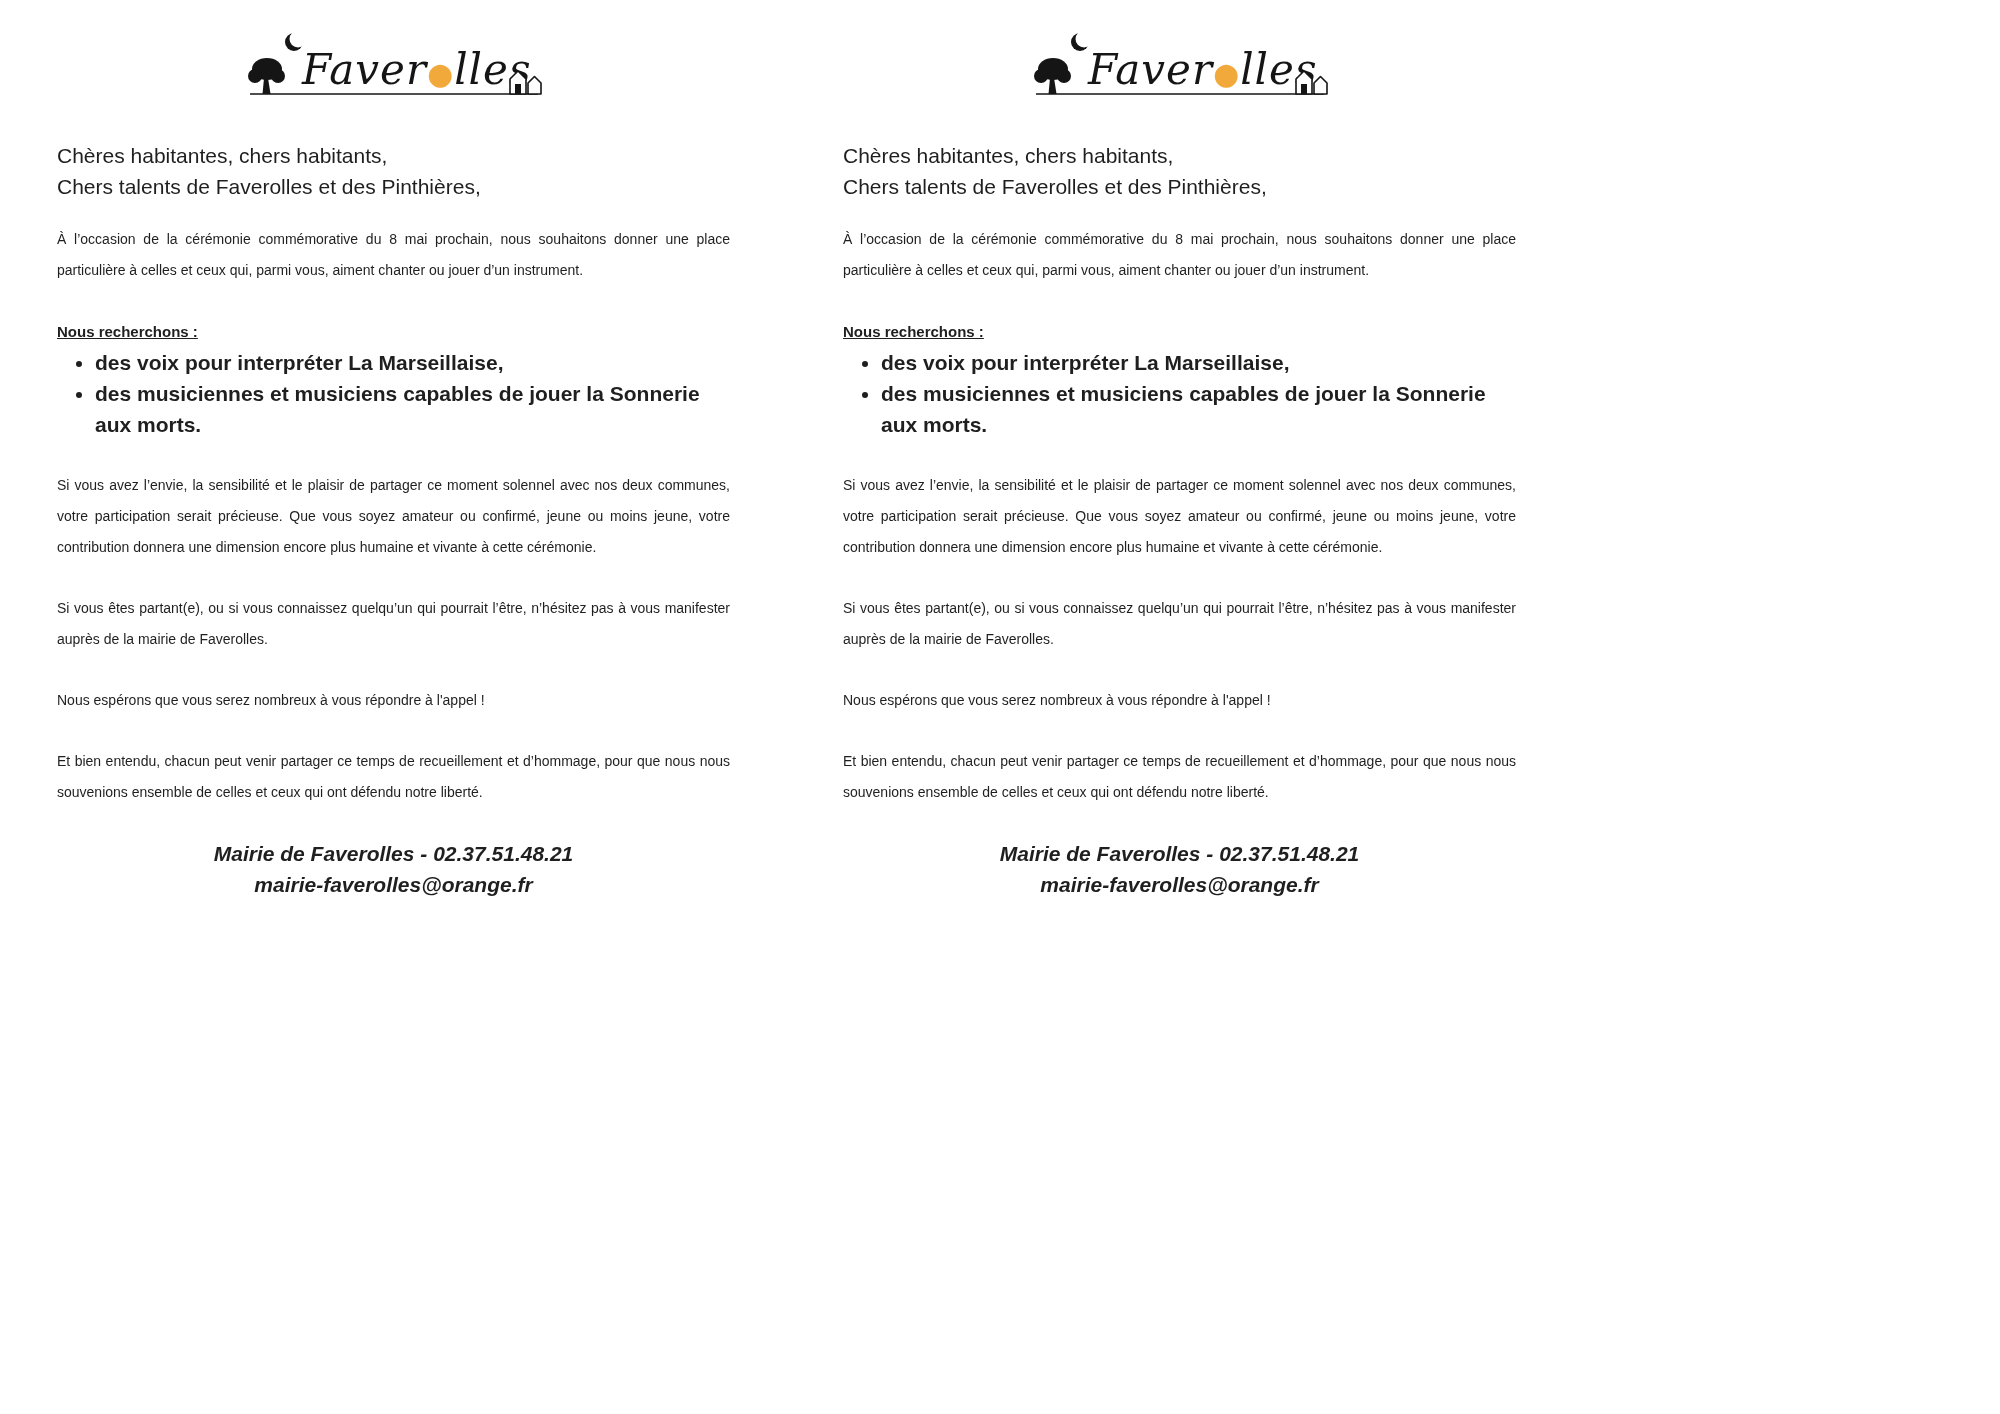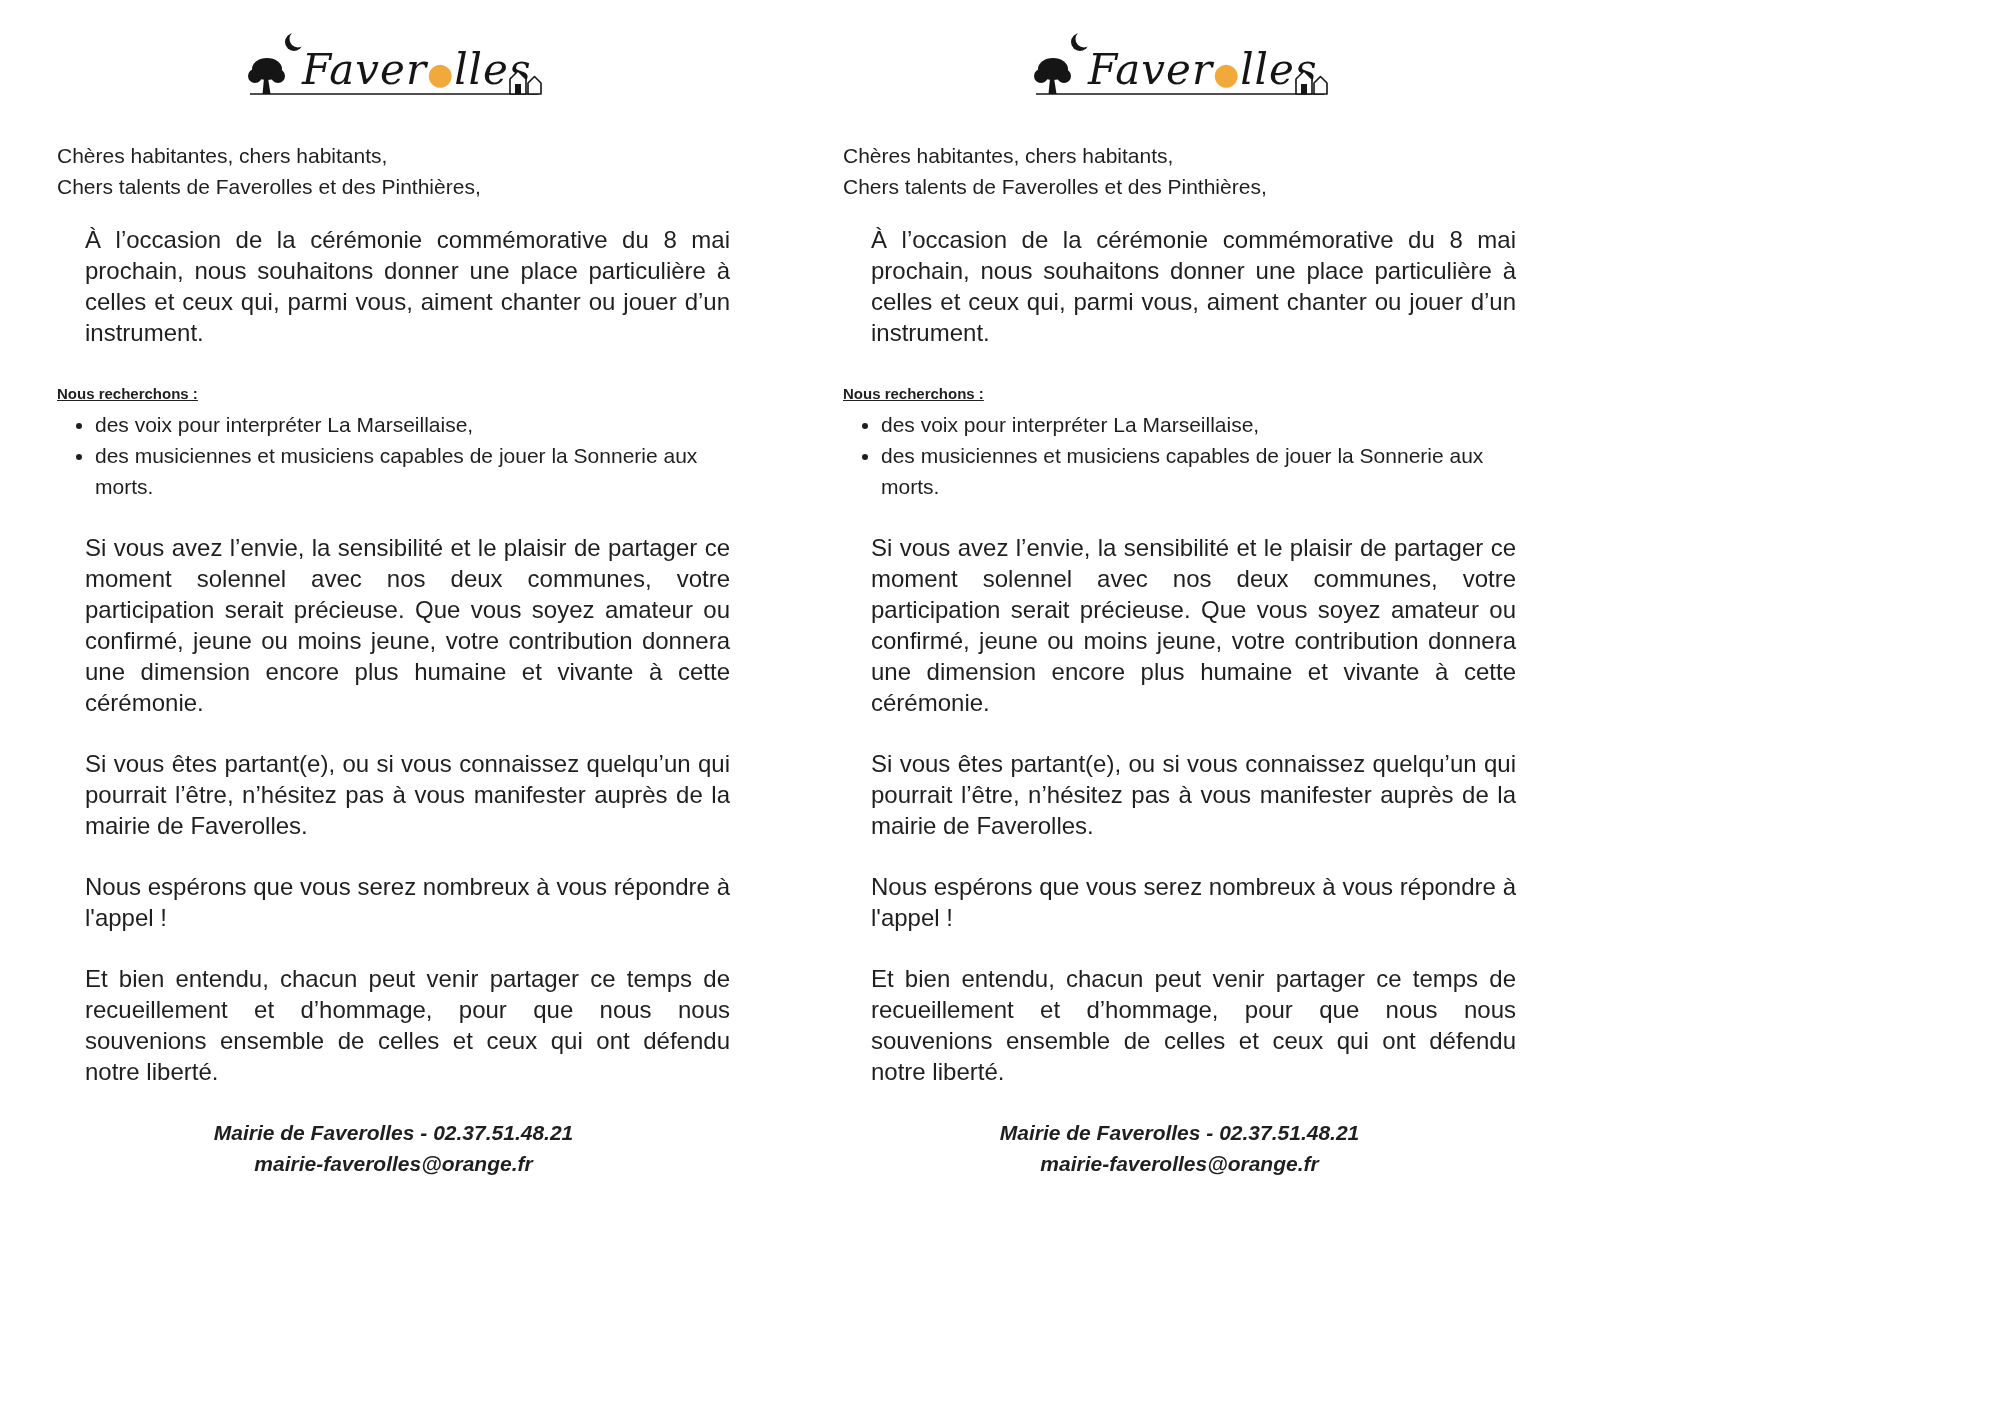--- a/index.html
+++ b/index.html
@@ -32,37 +32,36 @@
     font-family: "DejaVu Serif", serif;
     font-style: italic;
     letter-spacing: 1px;
   }
   .salutation {
     font-size: 21px;
     line-height: 31px;
     margin-bottom: 22px;
   }
   .para {
-    font-size: 24px;
+    font-size: 14px;
     line-height: 31px;
     text-align: justify;
     margin-bottom: 30px;
-    margin-left: 28px;
   }
   .para.bold { font-weight: 400; }
   .heading {
     font-size: 15px;
     line-height: 31px;
     font-weight: 700;
   }
   .heading .underlined { text-decoration: underline; }
   ul.bullets {
     margin: 0 0 30px 0;
     padding-left: 38px;
-    font-weight: 400;
+    font-weight: 700;
   }
   ul.bullets li {
     font-size: 21px;
     line-height: 31px;
   }
   .footer {
     text-align: center;
     font-weight: 700;
     font-size: 21px;
     line-height: 31px;

